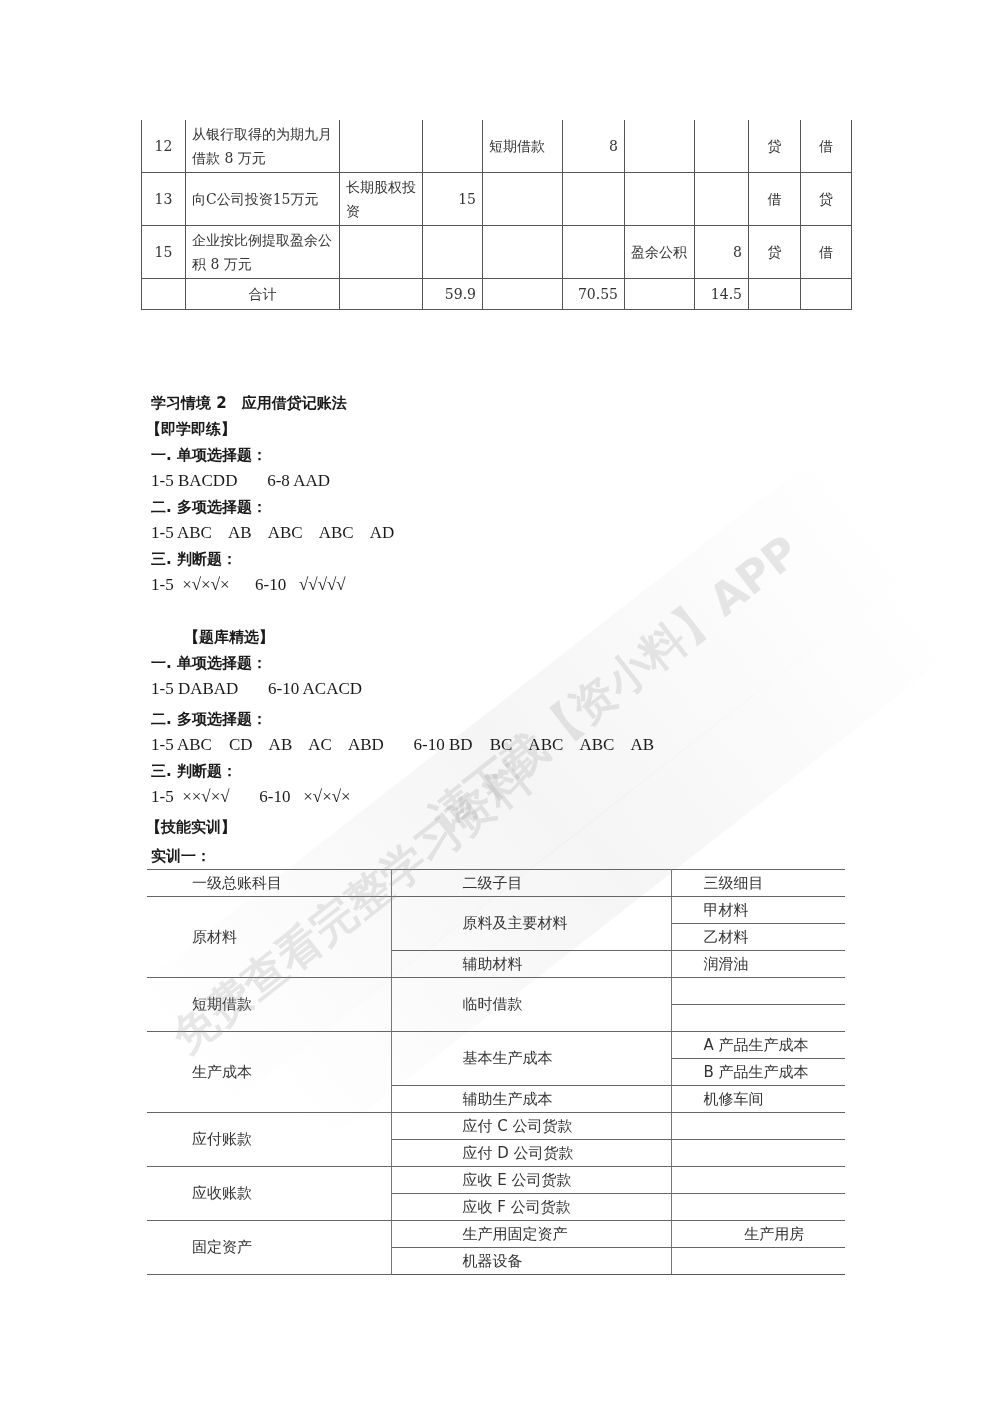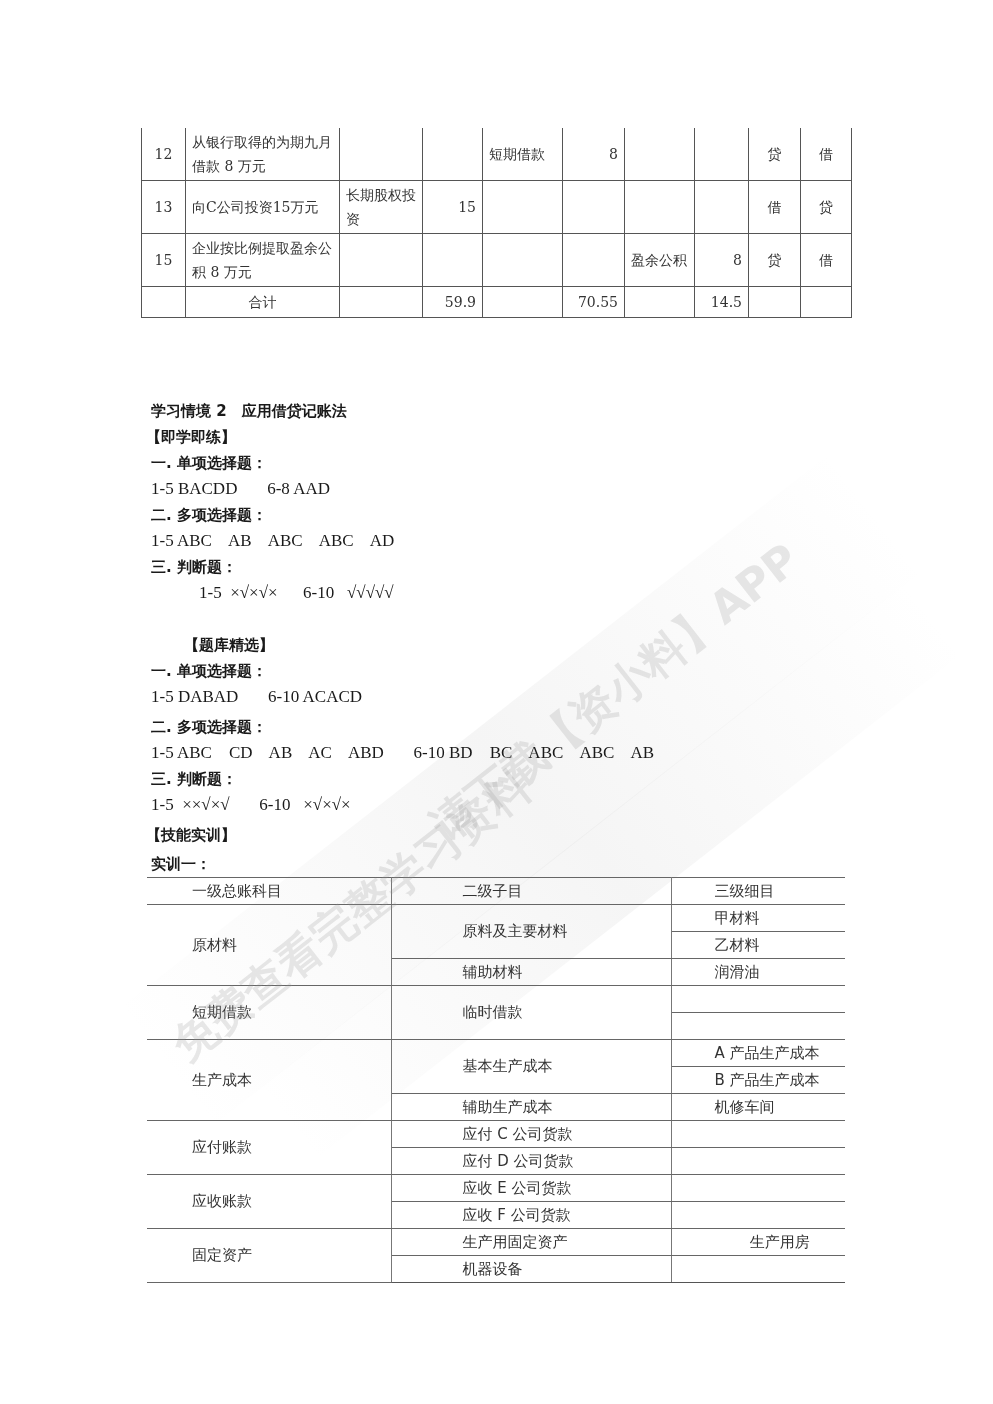--- a/index.html
+++ b/index.html
@@ -1,21 +1,21 @@
 <!DOCTYPE html>
 <html><head>
   <meta charset="utf-8">
   <style>
     html, body { margin: 0; padding: 0; }
     body {
       width: 993px; height: 1404px; position: relative; overflow: hidden;
       background: #ffffff; color: #1a1a1a;
       font-family: "DejaVu Serif", "Liberation Serif", serif;
     }
-    .page { position: absolute; left: 0; top: 8px; width: 993px; height: 1036px; }
+    .page { position: absolute; left: 0; top: 0; width: 993px; height: 1036px; }
 
     
     table.journal {
       position: absolute; left: 141px; top: 120px;
       border-collapse: collapse; table-layout: fixed;
       font-size: 14px; color: #333;
     }
     table.journal td {
       border: 1px solid #555; padding: 0 6px; line-height: 24px;
       vertical-align: middle; height: 52px;
@@ -37,21 +37,21 @@
       border-collapse: collapse; table-layout: fixed;
       font-size: 15px; color: #333;
       font-family: "DejaVu Sans", "Liberation Sans", sans-serif;
     }
     table.accounts td {
       border-top: 1.5px solid #666; border-bottom: 1.5px solid #666;
       height: 26px; padding: 0; vertical-align: middle;
     }
     table.accounts td.v1 { border-right: 1.5px solid #777; padding-left: 45px; }
     table.accounts td.v2 { border-right: 1.5px solid #777; padding-left: 71px; }
-    table.accounts td.v3 { padding-left: 43px; }
+    table.accounts td.v3 { padding-left: 32px; }
     table.accounts td.v3c { text-align: center; }
     table.accounts tr:last-child td { border-bottom: 1.5px solid #555; }
 
     
     .wm {
       position: absolute; pointer-events: none;
       font-family: "DejaVu Sans", "Liberation Sans", sans-serif;
       font-weight: bold; color: rgba(150,150,150,0.22);
       transform-origin: left top; white-space: nowrap;
     }
@@ -134,21 +134,21 @@
   </tbody>
     </table>
 
   <div class="text bold" style="top:390px;">学习情境 2　应用借贷记账法</div>
   <div class="text bold" style="top:416px; left:146px;">【即学即练】</div>
   <div class="text bold" style="top:442px;">一. 单项选择题：</div>
   <div class="text ans" style="top:468px;">1-5 BACDD       6-8 AAD</div>
   <div class="text bold" style="top:494px;">二. 多项选择题：</div>
   <div class="text ans" style="top:520px;">1-5 ABC    AB    ABC    ABC    AD</div>
   <div class="text bold" style="top:546px;">三. 判断题：</div>
-  <div class="text ans" style="top:572px;margin-left:48px;">1-5  ×√×√×      6-10   √√√√√</div>
+  <div class="text ans" style="top:572px;">1-5  ×√×√×      6-10   √√√√√</div>
 
   <div class="text bold" style="top:624px; left:146px;margin-left:38px;">【题库精选】</div>
   <div class="text bold" style="top:650px;">一. 单项选择题：</div>
   <div class="text ans" style="top:676px;">1-5 DABAD       6-10 ACACD</div>
   <div class="text bold" style="top:706px;">二. 多项选择题：</div>
   <div class="text ans" style="top:732px;">1-5 ABC    CD    AB    AC    ABD       6-10 BD    BC    ABC    ABC    AB</div>
   <div class="text bold" style="top:758px;">三. 判断题：</div>
   <div class="text ans" style="top:784px;">1-5  ××√×√       6-10   ×√×√×</div>
   <div class="text bold" style="top:814px; left:146px;">【技能实训】</div>
   <div class="text bold" style="top:843px;">实训一：</div>

